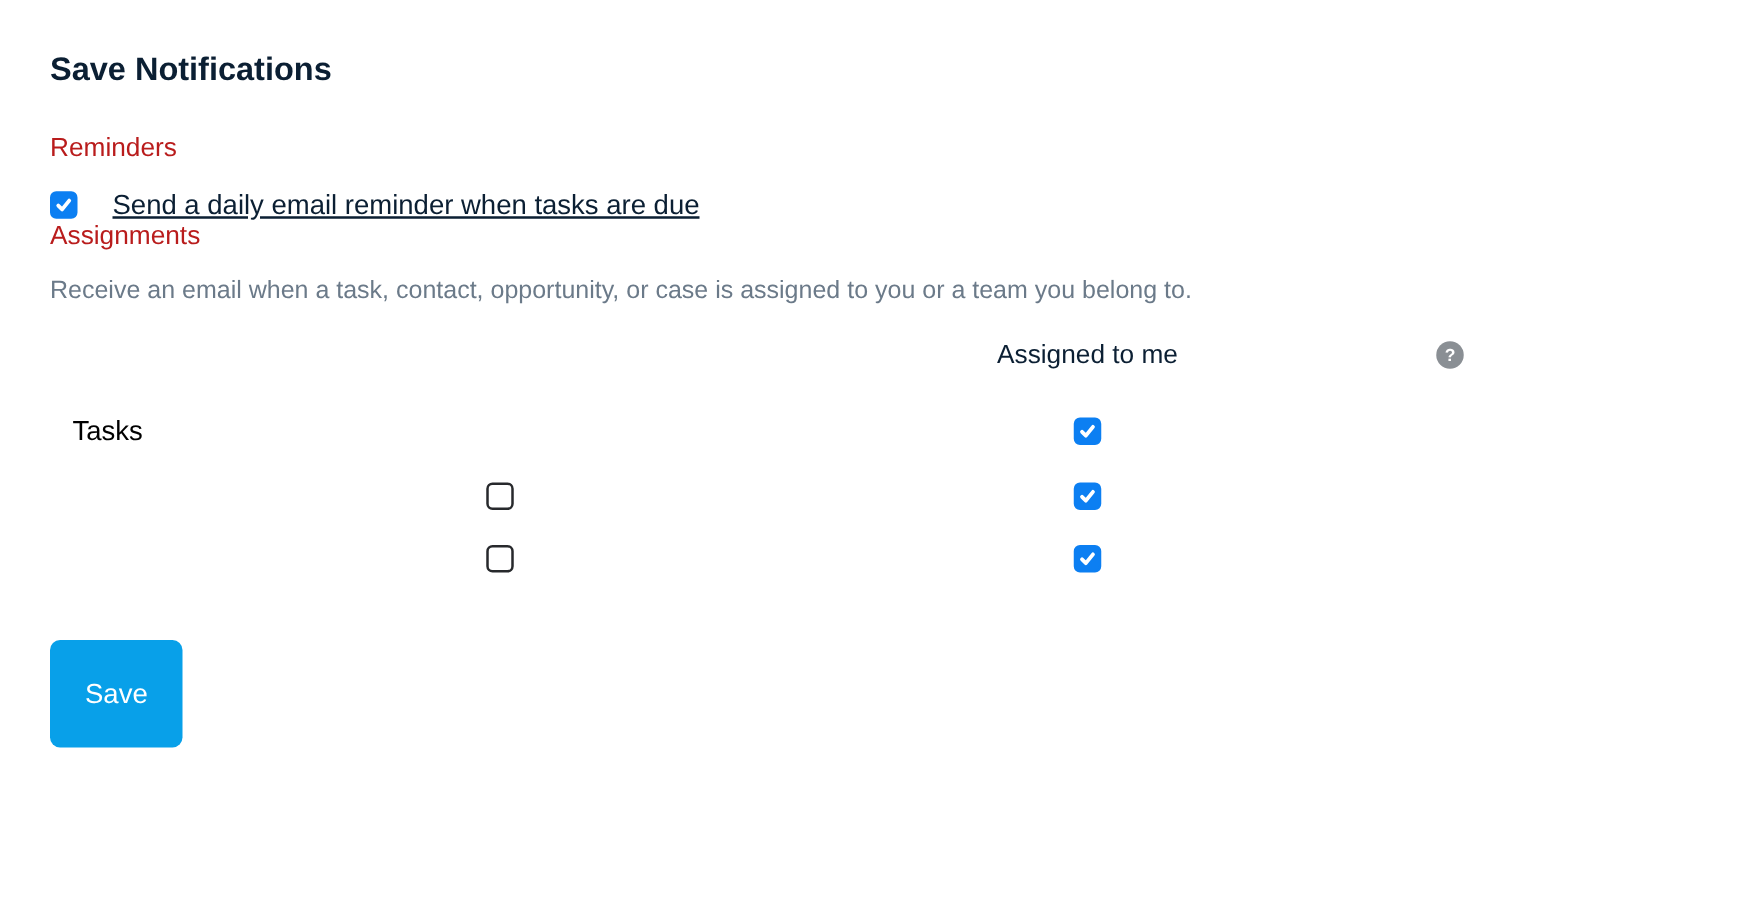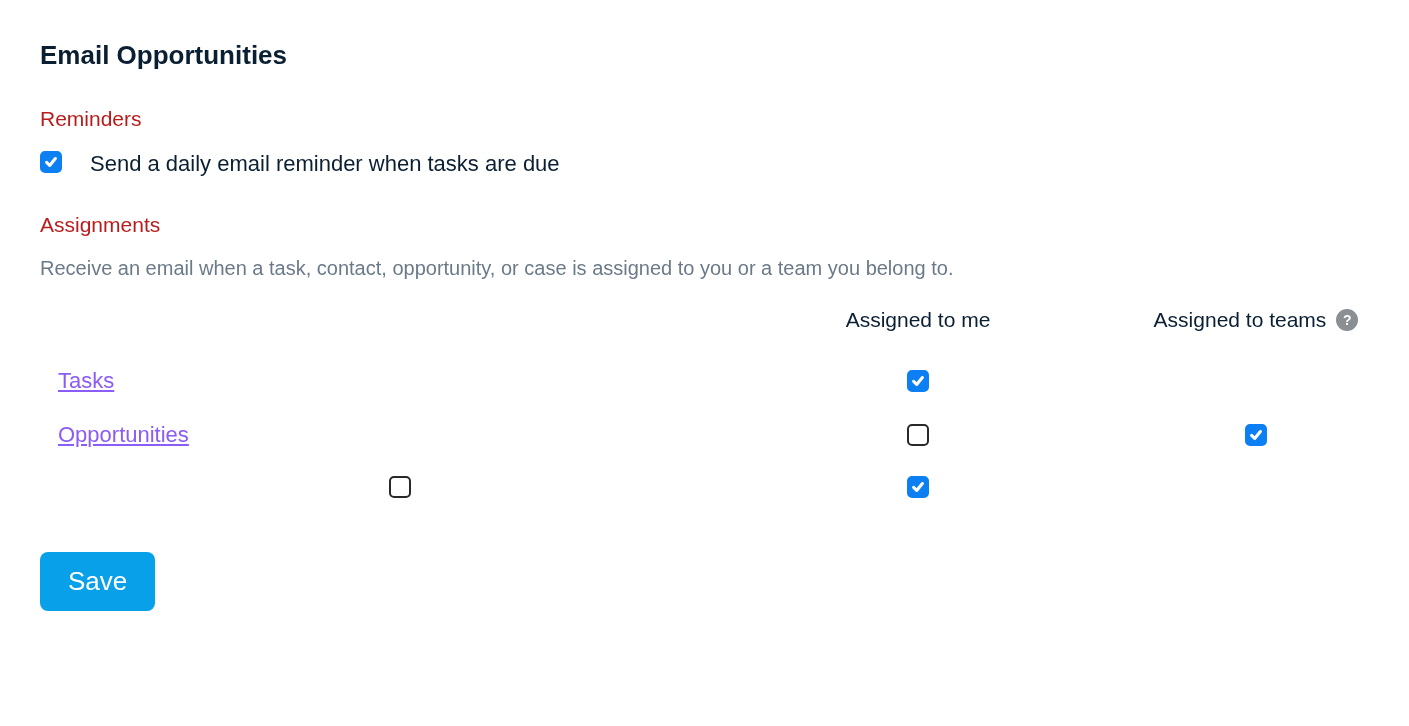--- a/index.html
+++ b/index.html
@@ -23,23 +23,23 @@
     }
     .section-description {
       font-size: 20px;
       font-weight: 400;
       color: #6b7a89;
       margin-top: 18px;
       margin-bottom: 28px;
     }
     .reminder-row {
       display: flex;
-      align-items: flex-start;
+      align-items: center;
       gap: 28px;
-      margin-bottom: 36px;
+      text-decoration: underline;
     }
     .reminder-label {
       font-size: 22px;
       color: #0b1f33;
     }
     .checkbox {
       width: 22px;
       height: 22px;
       border: 2px solid #27292c;
       border-radius: 5px;
@@ -68,42 +68,40 @@
       stroke-linejoin: round;
     }
     .assignments-table {
       margin-top: 10px;
       margin-bottom: 40px;
     }
     .table-header-row, .table-body-row {
       display: grid;
       grid-template-columns: 720px 220px 360px;
       align-items: center;
-      gap: 48px;
     }
     .table-header-row {
       margin-bottom: 22px;
     }
     .col-header {
       font-size: 21px;
       color: #0b1f33;
       text-align: center;
       display: flex;
       align-items: center;
       justify-content: center;
       gap: 10px;
     }
     .table-body-row {
       padding: 14px 0;
     }
     .row-label {
       font-size: 22px;
-      color: #8b5cf6;
+      color: #000000;
       padding-left: 18px;
-      text-decoration: underline;
     }
     .cell {
       display: flex;
       justify-content: center;
     }
     .help-badge {
       width: 22px;
       height: 22px;
       border-radius: 50%;
       background: #8a8f94;
@@ -111,33 +109,33 @@
       font-size: 14px;
       font-weight: 600;
       display: inline-flex;
       align-items: center;
       justify-content: center;
       cursor: pointer;
     }
     .save-button {
       background: #08a0e9;
       color: #fff;
-      font-size: 26px;
+      font-size: 22px;
       border: none;
       border-radius: 8px;
-      padding: 14px 28px;
+      padding: 30px 28px;
       cursor: pointer;
     }
   </style>
 </head>
 <body>
 
 
 
-<h1 class="page-title">Email Opportunities</h1>
+<h1 class="page-title">Save Notifications</h1>
 
 
 <h2 class="section-header">Reminders</h2>
 
 <div class="reminder-row">
   <span class="checkbox checked">
     <svg viewBox="0 0 16 16">
         <polyline points="3,8.5 6.5,12 13,4"></polyline>
       </svg>
   </span>
@@ -148,38 +146,36 @@
 <h2 class="section-header">Assignments</h2>
 <p class="section-description">Receive an email when a task, contact, opportunity, or case is assigned to you or a team you belong to.</p>
 
 <div class="assignments-table">
   <div class="table-header-row">
     <div></div>
     <div class="col-header">
       <span>Assigned to me</span>
     </div>
     <div class="col-header">
-      <span>Assigned to teams</span>
       <span class="help-badge">?</span>
     </div>
   </div>
   <div id="assignments-body">
       <div class="table-body-row">
         <div class="row-label">Tasks</div>
         <div class="cell">
           <span class="checkbox checked">
             <svg viewBox="0 0 16 16">
               <polyline points="3,8.5 6.5,12 13,4"></polyline>
             </svg>
           </span>
         </div>
         <div class="cell"></div>
       </div>
       <div class="table-body-row">
-        <div class="row-label">Opportunities</div>
         <div class="cell">
           <span class="checkbox"></span>
         </div>
         <div class="cell">
           <span class="checkbox checked">
             <svg viewBox="0 0 16 16">
               <polyline points="3,8.5 6.5,12 13,4"></polyline>
             </svg>
           </span>
         </div>

